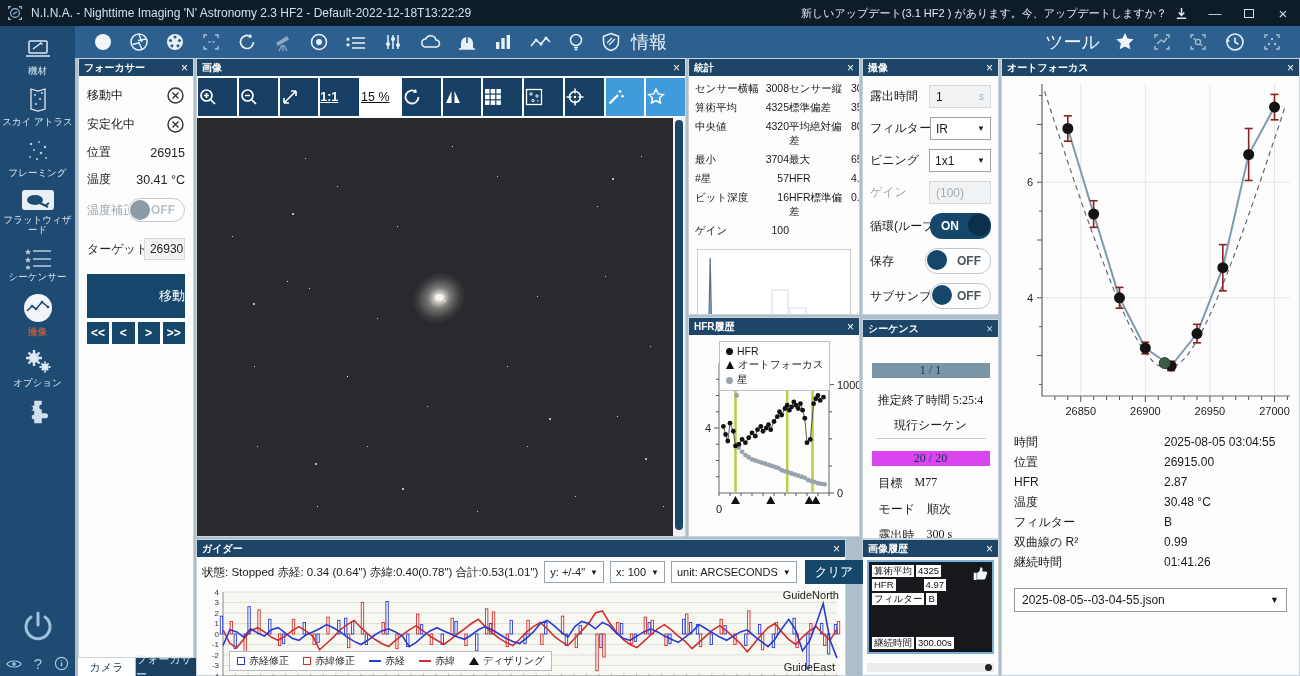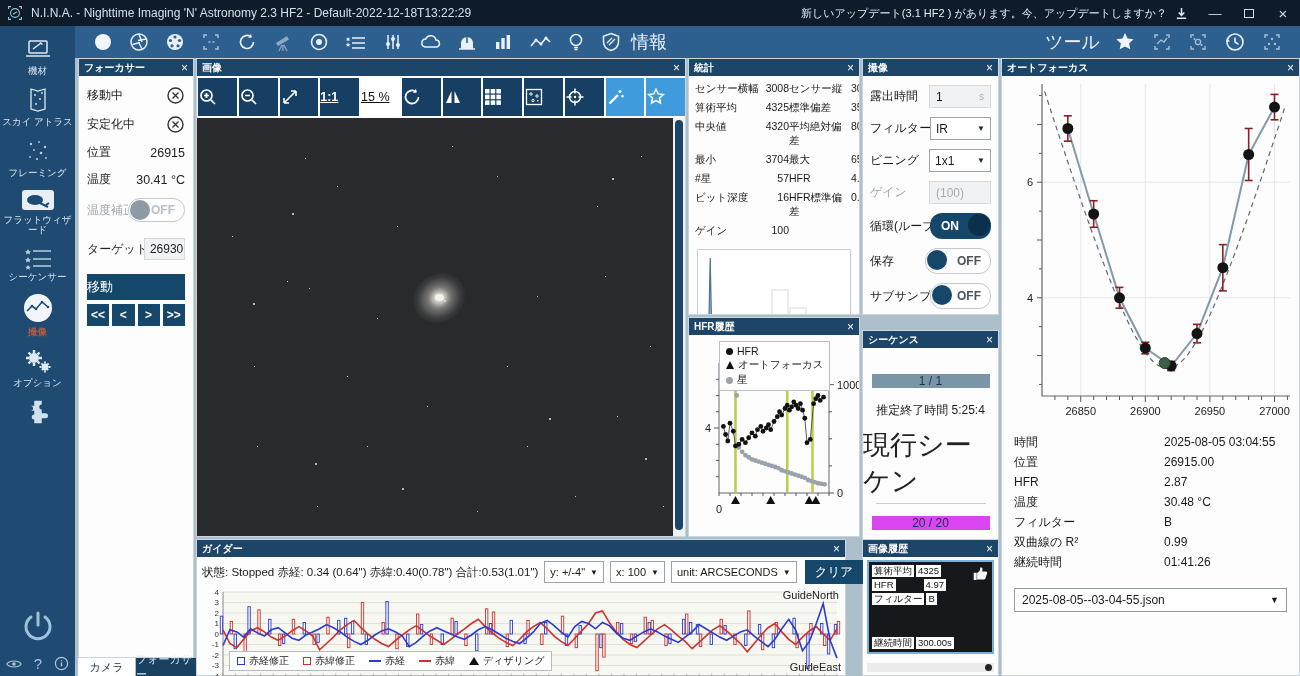--- a/index.html
+++ b/index.html
@@ -34,21 +34,21 @@
   .phead { height:17px; background:#1c4568; color:#fff; font-size:10px; font-weight:bold; display:flex; align-items:center; padding:0 5px; flex:0 0 auto; }
   .phead .xbtn { margin-left:auto; font-size:12px; font-weight:normal; line-height:10px; cursor:default; }
   .pbody { flex:1; position:relative; overflow:hidden; background:#fdfdfd; }
 
   
   .frow { display:flex; align-items:center; justify-content:space-between; margin:10px 8px; font-size:12px; color:#222; }
   .frow .lab { white-space:nowrap; overflow:hidden; max-width:62px; }
   .frow .val { font-size:12.5px; }
   .frow.dim .lab { color:#9aa6af; }
   .numbox { width:58px; height:22px; background:#f1f2f3; border:1px solid #d6d9dc; font-size:12px; display:flex; align-items:center; padding-left:5px; }
-  .bigbtn { margin:4px 8px; height:26px; background:#15476b; color:#fff; font-size:13px; display:flex; align-items:center; justify-content:flex-start; }
+  .bigbtn { margin:4px 8px; height:44px; background:#15476b; color:#fff; font-size:13px; display:flex; align-items:center; justify-content:flex-end; }
   .steps { display:flex; gap:3px; margin:2px 8px; }
   .steps .stepbtn { flex:1; height:22px; background:#15476b; color:#fff; font-size:12px; font-weight:bold; display:flex; align-items:center; justify-content:center; }
   .toggle { width:74px; height:24px; border-radius:12px; display:flex; align-items:center; font-size:12px; font-weight:bold; position:relative; }
   .toggle.off { background:#fff; border:1px solid #c2c8cd; color:#4a545c; justify-content:flex-end; padding-right:9px; }
   .toggle.off .knob { position:absolute; left:1px; top:1px; width:20px; height:20px; border-radius:50%; background:#15476b; }
   .toggle.off.disabled { color:#b9c1c8; }
   .toggle.off.disabled .knob { background:#8e9aa4; }
   .toggle.on { background:#15476b; color:#fff; justify-content:flex-start; padding-left:11px; }
   .toggle.on .knob { position:absolute; right:1px; top:1px; width:22px; height:22px; border-radius:50%; background:#0c2f4b; }
 
@@ -93,35 +93,35 @@
   
   .hfrlegend { position:absolute; left:30px; top:6px; background:#fff; border:1px solid #b9c1c8; padding:2px 6px; font-size:10.5px; z-index:2; }
   .hfrlegend .li { display:flex; align-items:center; gap:4px; margin:1px 0; }
 
   
   .seqbody { display:flex; flex-direction:column; align-items:center; font-size:12px; padding-top:26px; }
   .seqbar { width:118px; height:21px; display:flex; align-items:center; justify-content:center; color:#12344e; font-size:12px; }
   .seqbar.b1 { background:#7b95a8; }
   .seqbar.b2 { background:#d946ef; }
   .etarow { margin-top:14px; font-size:12px; }
-  .seqhead { margin-top:8px; font-size:27px; color:#222; }
+  .seqhead { margin-top:8px; font-size:12px; color:#222; }
   .seqhr { width:110px; border-top:1px solid #ccc; margin:4px 0 12px 0; }
   .seqkv { display:flex; width:104px; justify-content:flex-start; gap:12px; margin-top:9px; }
 
   
   .gtoolbar { display:flex; align-items:center; gap:6px; padding:3px 5px; font-size:11.5px; background:#fdfdfd; white-space:nowrap; }
   .gsel { height:22px; background:#fff; border:1px solid #9aa4ac; font-size:11px; display:flex; align-items:center; padding:0 5px; gap:5px; }
   .clearbtn { height:24px; background:#15476b; color:#fff; font-size:12.5px; display:flex; align-items:center; justify-content:center; padding:0 10px; margin-left:2px; }
   .gchartwrap { position:relative; flex:1; }
   .glegend { position:absolute; left:32px; bottom:12px; display:flex; gap:14px; background:rgba(255,255,255,0.9); border:1px solid #b5bcc2; padding:2px 7px; font-size:10px; align-items:center; z-index:2; }
   .glegend .li { display:flex; align-items:center; gap:4px; }
   .sw-box { width:8px; height:8px; background:#fff; }
   .sw-line { width:12px; height:2px; }
   .gnorth { position:absolute; right:6px; top:2px; font-size:11px; color:#222; z-index:2; }
-  .geast { position:absolute; right:4px; bottom:10px; font-size:11px; color:#222; z-index:2; }
+  .geast { position:absolute; right:10px; bottom:10px; font-size:11px; color:#222; z-index:2; }
 
   
   .thumb { position:absolute; left:4px; top:3px; right:4px; height:94px; background:#17181c; border:2px solid #7ab0d8; }
   .chiprow { position:absolute; display:flex; gap:2px; font-size:9.5px; }
   .chip { background:#fff; color:#111; padding:0 2px; line-height:12px; }
   .histscroll { position:absolute; left:4px; bottom:3px; right:4px; height:9px; background:#ececec; }
   .histdot { position:absolute; right:2px; top:1px; width:7px; height:7px; border-radius:50%; background:#222; }
 
   
   .afdetails { padding:2px 12px; font-size:12px; }
@@ -791,21 +791,21 @@
         <span class="lab">サブサンプリン</span>
       <div class="toggle off" style="width:66px;height:26px;">
           <span class="knob"></span>
           <span>OFF</span>
         </div>
       </div>
 
   </div>
 </div>
 
-<div class="panel" style="left:862px; top:330px; width:137px; height:220px;">
+<div class="panel" style="left:862px; top:319px; width:137px; height:220px;font-family:Liberation Serif, serif;">
   <div class="phead">
       <span>シーケンス</span>
       <span class="xbtn">×</span>
     </div>
   <div class="pbody seqbody">
     <div class="seqbar b1">
         <span>1 / 1</span>
       </div>
     <div class="etarow"><span>推定終了時間</span> <span>5:25:4</span></div>
     <div class="seqhead">現行シーケン</div>

